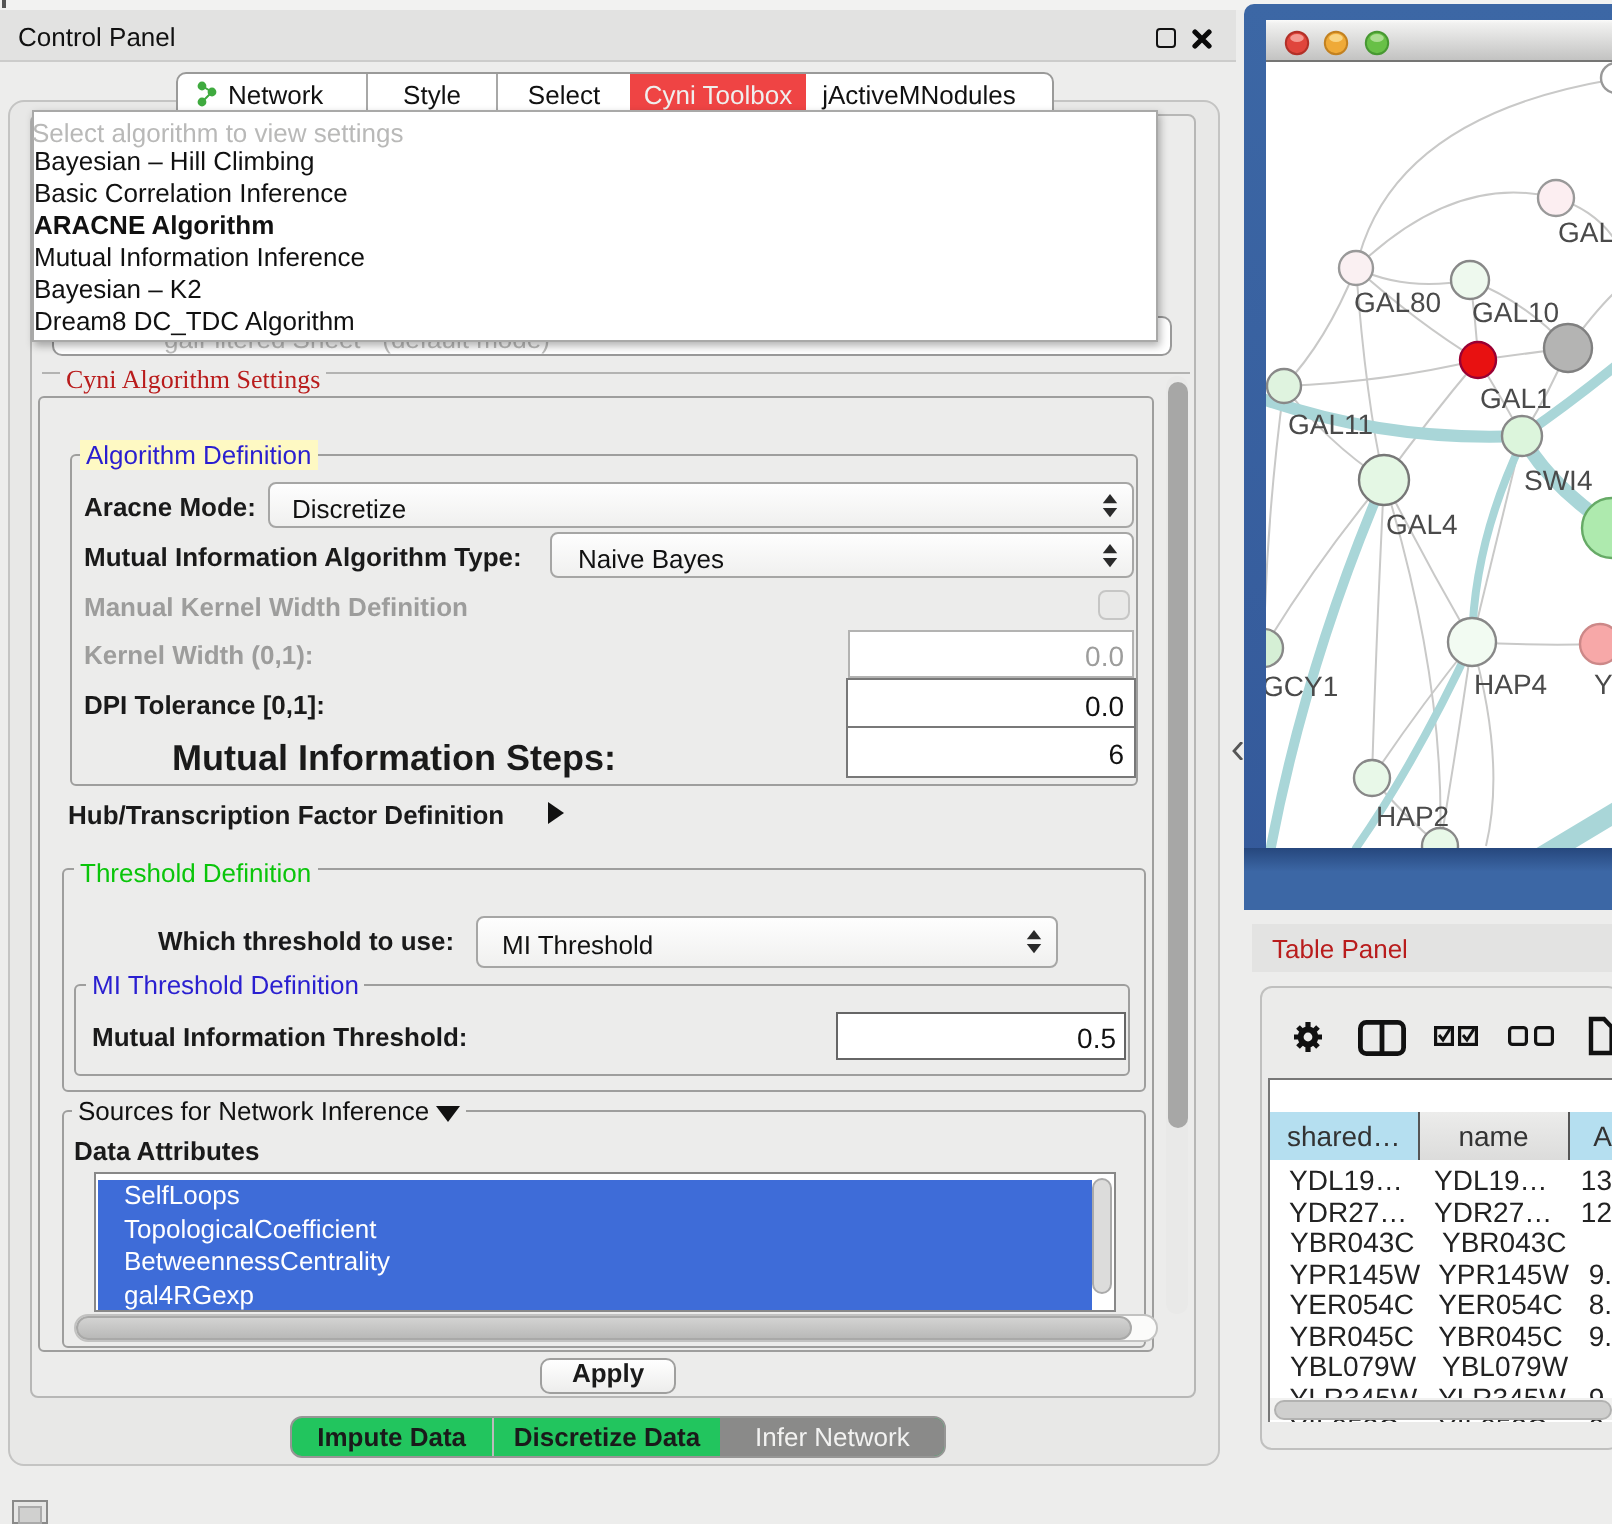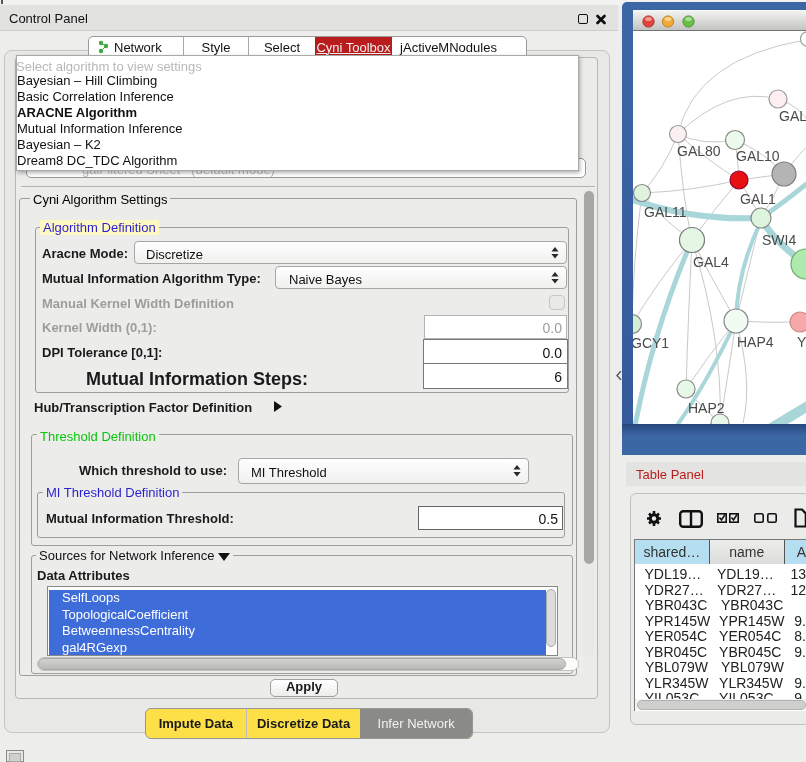--- a/index.html
+++ b/index.html
@@ -30,42 +30,42 @@
   <div style="width:95px;display:flex;align-items:center;justify-content:flex-start;padding-left:8px;border-right:1px solid #a8a8a7;">
     <svg width="13" height="14" viewBox="0 0 13 14" style="margin-right:4px;">
         <circle cx="4" cy="3" r="2.2" fill="#3faa3f"></circle>
         <circle cx="9" cy="6" r="2.2" fill="#3faa3f"></circle>
         <circle cx="4" cy="11" r="2.2" fill="#3faa3f"></circle>
         <path d="M4 3 L9 6 L4 11" stroke="#3faa3f" stroke-width="1" fill="none"></path>
       </svg>
     Network</div>
   <div style="width:65px;display:flex;align-items:center;justify-content:center;border-right:1px solid #a8a8a7;">Style</div>
   <div style="width:66px;display:flex;align-items:center;justify-content:center;">Select</div>
-  <div style="width:77px;display:flex;align-items:center;justify-content:center;background:#b91c1c;color:#efefee;text-decoration:underline;">Cyni Toolbox</div>
+  <div style="width:88px;display:flex;align-items:center;justify-content:center;background:#ef4444;color:#efefee;">Cyni Toolbox</div>
   <div style="width:113px;display:flex;align-items:center;justify-content:center;border-radius:0 5px 0 0;">jActiveMNodules</div>
 </div>
 
 <div class="abs" style="left:26px;top:158px;width:560px;height:20px;background:#fff;border:1px solid #999;border-radius:5px;overflow:hidden;">
     <span style="position:absolute;left:55px;top:3px;font-size:13px;color:#bdbdbc;">galFiltered Sheet &nbsp;&nbsp;(default mode)</span>
   </div>
 <div class="abs" style="left:21px;top:186px;width:574px;height:1px;background:#b3b3b2;"></div>
 
 <div class="abs" style="left:16px;top:55px;width:563px;height:116px;background:#fff;border:1px solid #a9a9a8;box-shadow:1px 2px 4px rgba(0,0,0,0.3);"></div>
 <div class="abs" style="left:16px;top:59px;width:563px;text-align:left;font-size:13px;color:#b9b9b8;">Select algorithm to view settings</div>
 <div class="abs" style="left:17px;top:73px;font-size:13px;color:#111;line-height:16px;">
 Bayesian – Hill Climbing<br>
 Basic Correlation Inference<br>
 <b>ARACNE Algorithm</b><br>
 Mutual Information Inference<br>
 Bayesian – K2<br>
 Dream8 DC_TDC Algorithm
 </div>
 
 <div class="abs" style="left:19px;top:198px;width:558px;height:478px;border:1px solid #9e9e9d;border-radius:3px;"></div>
-<div class="abs" style="left:30px;top:192px;background:#ececeb;padding:0 3px;font-size:13px;color:#000000;">Cyni Algorithm Settings</div>
+<div class="abs" style="left:30px;top:182px;background:#ececeb;padding:0 3px;font-size:13px;color:#b91c1c;font-family:Liberation Serif, serif;">Cyni Algorithm Settings</div>
 
 <div class="abs" style="left:35px;top:227px;width:534px;height:166px;border:1px solid #9e9e9d;border-radius:3px;"></div>
 <div class="abs" style="left:40px;top:220px;background:#fef9c3;padding:0 3px;font-size:13px;color:#2a1fd0;">Algorithm Definition</div>
 
 <div class="abs" style="left:42px;top:246px;font-size:13px;font-weight:bold;color:#1a1a1a;">Aracne Mode:</div>
 <div class="abs" style="left:134px;top:241px;width:433px;height:23px;background:linear-gradient(#fefefe,#f0f0ef);border:1px solid #a6a6a5;border-radius:4px;"></div>
 <div class="abs" style="left:146px;top:247px;font-size:13px;color:#111;">Discretize</div>
 <svg class="abs" style="left:549px;top:245px;" width="12" height="15" viewBox="0 0 12 15">
     <path d="M6 2 L9.6 6.6 L2.4 6.6 Z" fill="#2a2a2a"></path>
     <path d="M6 13.6 L9.6 9 L2.4 9 Z" fill="#2a2a2a"></path>
@@ -128,21 +128,21 @@
 </div>
 
 <div class="abs" style="left:37px;top:657px;width:542px;height:14px;background:#fbfbfa;border:1px solid #c2c2c1;border-radius:7px;"></div>
 <div class="abs" style="left:38px;top:658px;width:528px;height:12px;background:linear-gradient(#d3d3d2,#b9b9b8);border:1px solid #a9a9a8;border-radius:6px;"></div>
 
 <div class="abs" style="left:270px;top:679px;width:68px;height:18px;background:linear-gradient(#ffffff,#ededec);border:1px solid #9f9f9e;border-radius:5px;text-align:center;font-size:13px;font-weight:bold;color:#1a1a1a;line-height:14px;">Apply</div>
 
 <div class="abs" style="left:583px;top:188px;width:11px;height:469px;background:#e9e9e8;border-radius:6px;"></div>
 <div class="abs" style="left:584px;top:191px;width:10px;height:373px;background:#a7a7a6;border-radius:5px;"></div>
 
-<div class="abs" style="left:145px;top:708px;width:328px;height:31px;background:#fde047;border:1px solid #969695;border-radius:6px;display:flex;font-size:13px;font-weight:bold;color:#1a1a1a;overflow:hidden;">
+<div class="abs" style="left:145px;top:708px;width:328px;height:21px;background:#22c55e;border:1px solid #969695;border-radius:6px;display:flex;font-size:13px;font-weight:bold;color:#1a1a1a;overflow:hidden;">
   <div style="width:101px;display:flex;align-items:center;justify-content:center;border-right:1px solid #bbb;">Impute Data</div>
   <div style="width:114px;display:flex;align-items:center;justify-content:center;">Discretize Data</div>
   <div style="width:112px;display:flex;align-items:center;justify-content:center;background:#8a8a89;color:#f2f2f1;font-weight:normal;">Infer Network</div>
 </div>
 
 <div class="abs" style="left:6px;top:750px;width:18px;height:12px;background:#e6e6e5;border:1px solid #8a8a89;"></div>
 <div class="abs" style="left:9px;top:753px;width:12px;height:9px;background:#d0d0cf;border:1px solid #aaa;"></div>
 
 <svg class="abs" style="left:616px;top:371px;" width="6" height="9" viewBox="0 0 6 9">
     <path d="M5 0 L1 4.5 L5 9" stroke="#555" stroke-width="1.4" fill="none"></path>
@@ -257,21 +257,21 @@
 </svg>
 <svg class="abs" style="left:754px;top:513px;" width="23" height="10" viewBox="0 0 23 10">
   <rect x="0.8" y="0.8" width="8.4" height="8.4" rx="1.5" fill="none" stroke="#111" stroke-width="1.6"></rect>
   <rect x="13.8" y="0.8" width="8.4" height="8.4" rx="1.5" fill="none" stroke="#111" stroke-width="1.6"></rect>
 </svg>
 <svg class="abs" style="left:794px;top:508px;" width="12" height="20" viewBox="0 0 12 20">
   <path d="M1.5 1.5 H8 L11.8 5.5 V18.5 H1.5 Z" fill="none" stroke="#111" stroke-width="2.2"></path>
 </svg>
 
 <div class="abs" style="left:634px;top:539px;width:172px;height:172px;background:#fff;border-top:1px solid #777;border-left:1px solid #777;overflow:hidden;">
-  <div style="display:flex;height:24px;font-size:14px;color:#333;">
+  <div style="display:flex;height:24px;font-size:14px;color:#333;margin-top:16px;">
     <div style="width:75px;background:#b5dff0;border-right:1.5px solid #555;text-align:center;line-height:24px;">shared…</div>
     <div style="width:75px;background:linear-gradient(#ececeb,#dcdcdb);border-right:1.5px solid #555;text-align:center;line-height:24px;">name</div>
     <div style="flex:1;background:#b5dff0;text-align:left;padding-left:12px;line-height:24px;">A</div>
   </div>
   <div style="font-size:14px;color:#222;margin-top:3px;">
     <div style="display:flex;height:15.5px;line-height:15.5px;">
         <div style="width:10px;"></div>
         <div style="width:76px;">YDL19…</div>
         <div style="width:77px;">YDL19…</div>
         <div>13</div>

